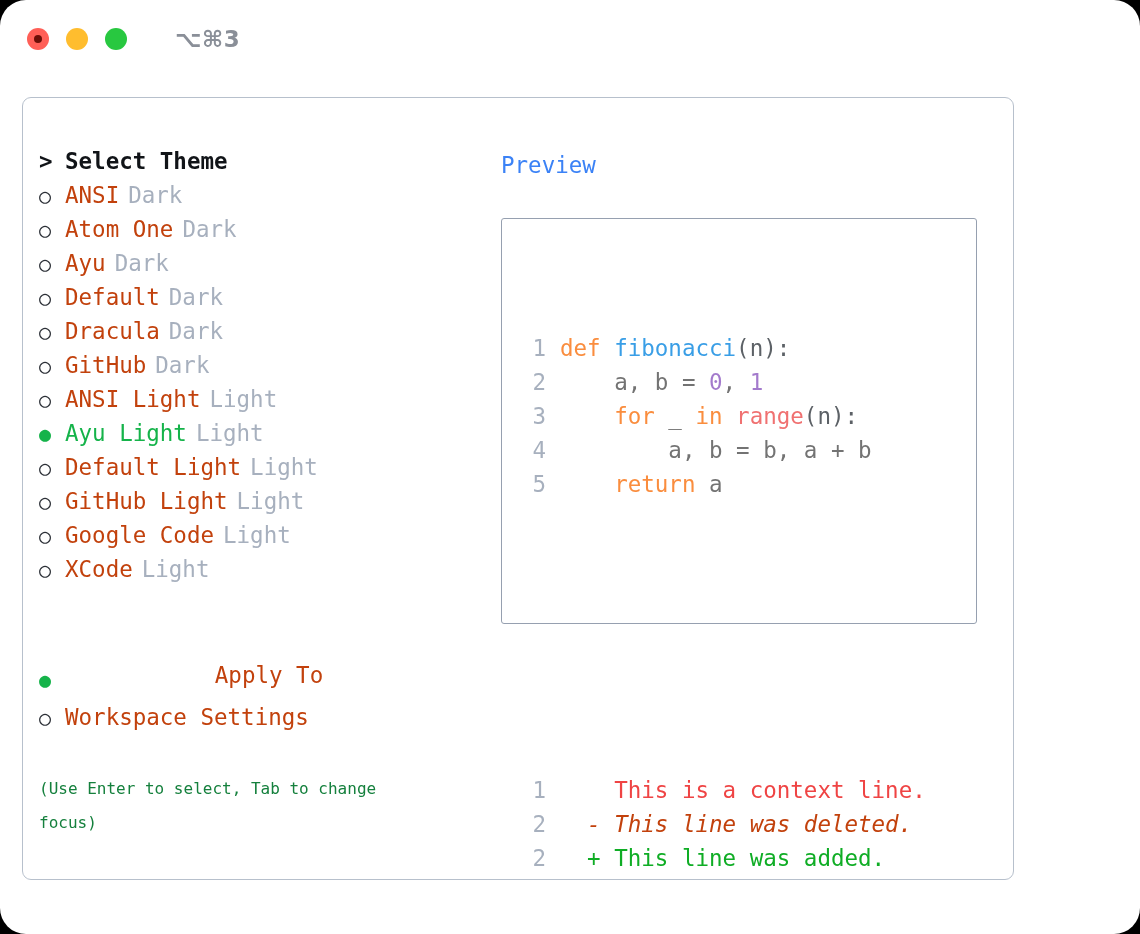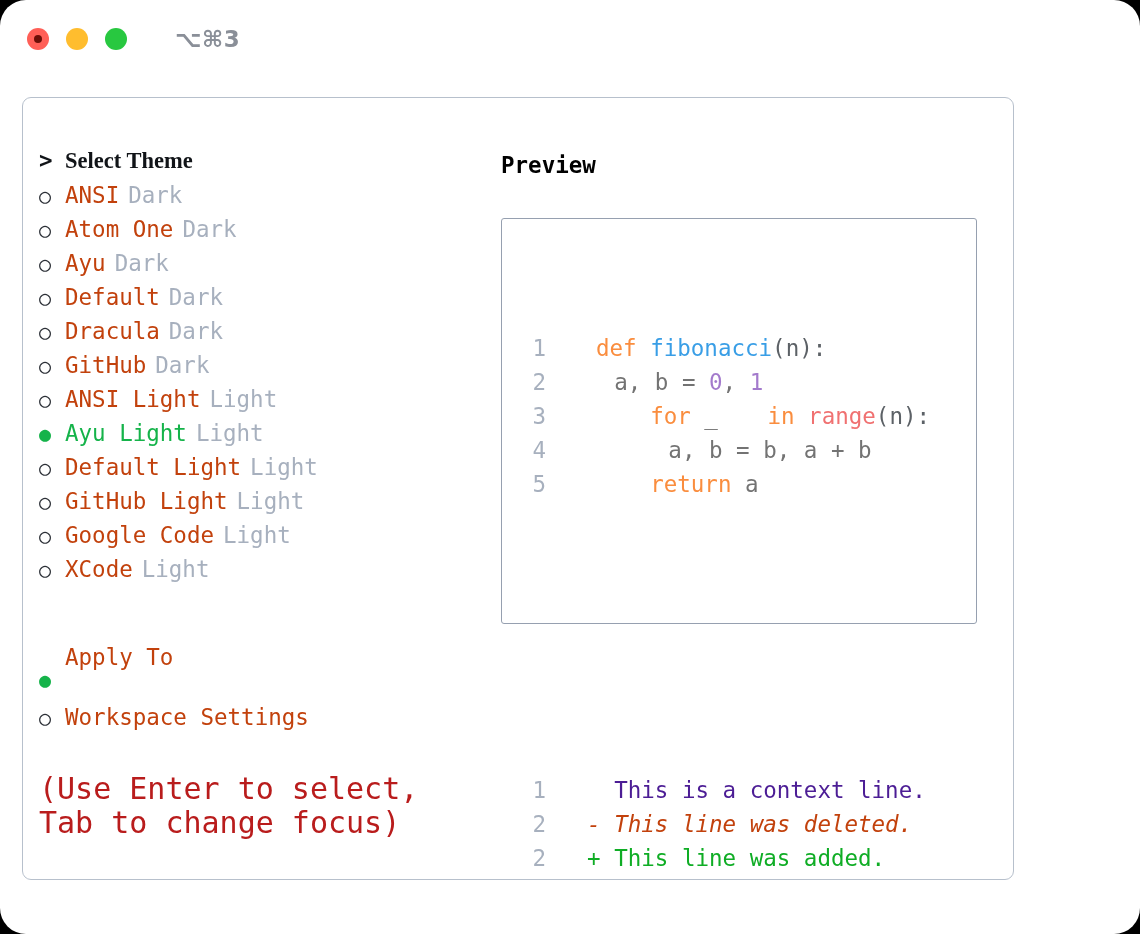--- a/index.html
+++ b/index.html
@@ -117,63 +117,62 @@
     line-height: 1;
   }
   .row.header .marker {
     color: #111418;
     font-weight: bold;
     font-size: 22.5px;
   }
   .row.header .label {
     font-weight: bold;
     color: #111418;
-    font-family: Liberation Serif, serif;
   }
   .label { color: #c2410c; }
   .label.selected { color: #15b34a; text-align: center; }
   .marker.selected { color: #15b34a; }
   .variant {
     color: #a7b0be;
     margin-left: 9px;
   }
 
   .section-gap { height: 46px; }
   .group-title {
     display: flex;
-    align-items: flex-end;
+    align-items: center;
     height: 34px;
     font-size: 22.5px;
     white-space: pre;
     color: #111418;
+    flex-direction: column;
   }
   .group-title .marker { color: transparent; }
 
   .hint {
     margin-top: 34px;
     width: 400px;
-    color: #b91c1c;
-    font-size: 30px;
+    color: #15803d;
+    font-size: 16px;
     line-height: 34px;
     white-space: pre-wrap;
   }
 
   
   .right-col {
     position: absolute;
     left: 478px;
     top: 50px;
     width: 500px;
   }
   .preview-title {
     font-size: 22.5px;
-    color: #000000;
+    color: #3b82f6;
     height: 34px;
     line-height: 34px;
-    font-weight: bold;
   }
   .preview-box {
     margin-top: 36px;
     width: 476px;
     height: 406px;
     border: 1.6px solid #96a0b0;
     border-radius: 3px;
     box-sizing: border-box;
     position: relative;
     background: #ffffff;
@@ -190,28 +189,28 @@
   .lineno {
     width: 30px;
     flex: 0 0 30px;
     text-align: right;
     color: #a7b0be;
     margin-right: 14px;
   }
   .blank-line { height: 34px; }
 
   
-  .tok-kw     { color: #fa8d3e; margin-left: 36px; }
+  .tok-kw     { color: #fa8d3e; }
   .tok-fn     { color: #399ee6; }
   .tok-num    { color: #a37acc; }
   .tok-builtin{ color: #f07171; }
   .tok-plain  { color: #737373; }
   .tok-punct  { color: #5c6166; }
 
-  .diff-ctx { color: #4c1d95; text-align: center; }
+  .diff-ctx { color: #ef4444; text-align: center; }
   .diff-del { color: #c2410c; font-style: italic; }
   .diff-add { color: #0fad25; }
 </style>
 </head>
 <body>
 
 <div class="window">
 
   <div class="titlebar">
     <div class="traffic">

